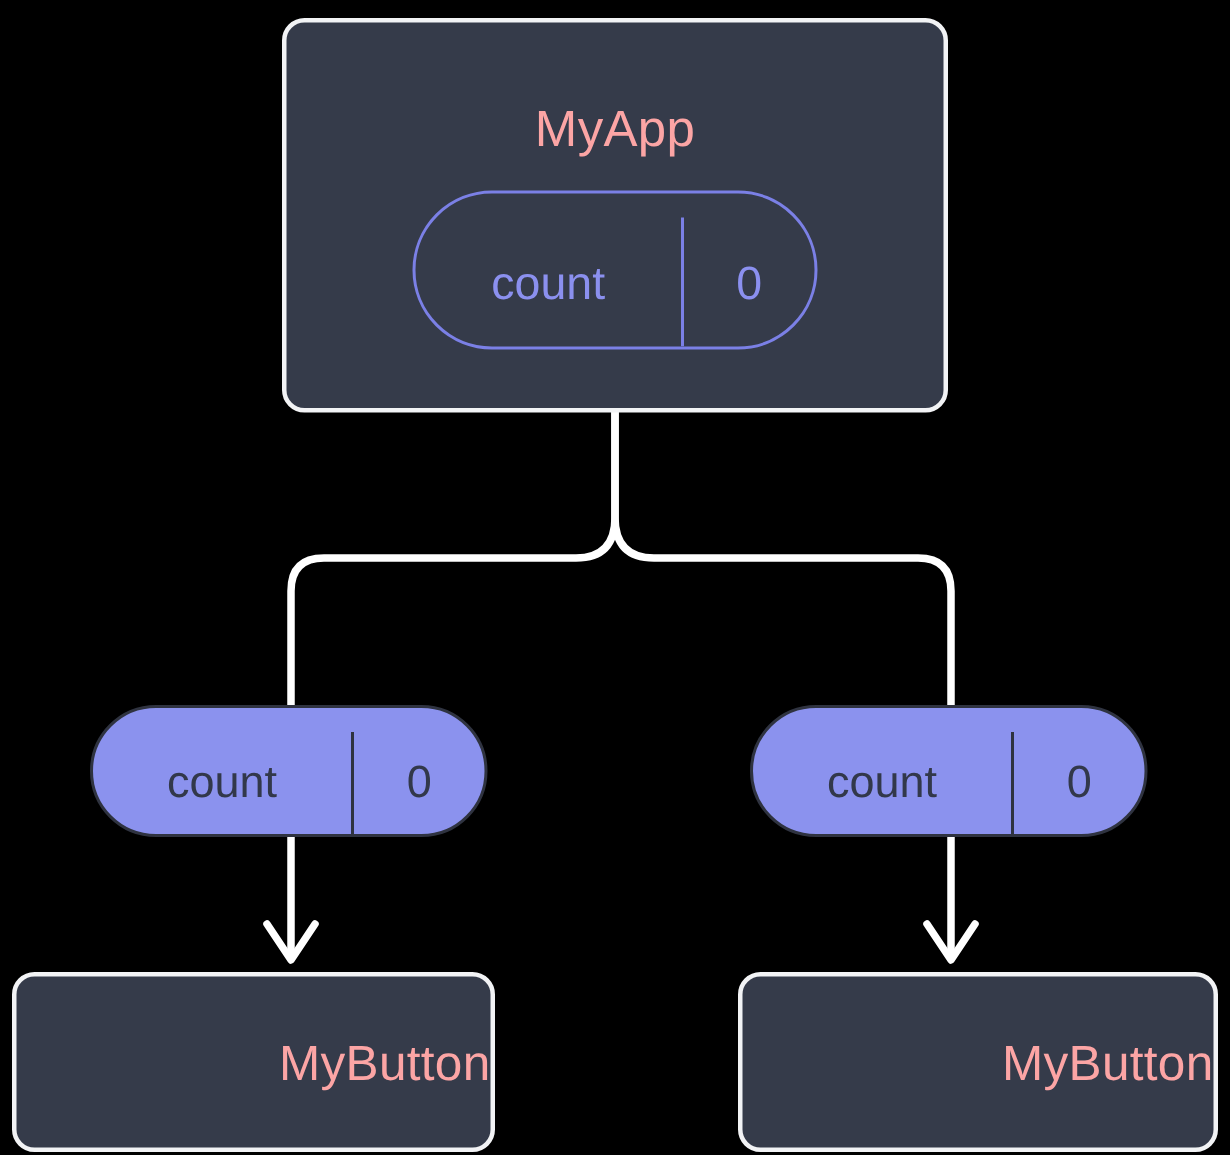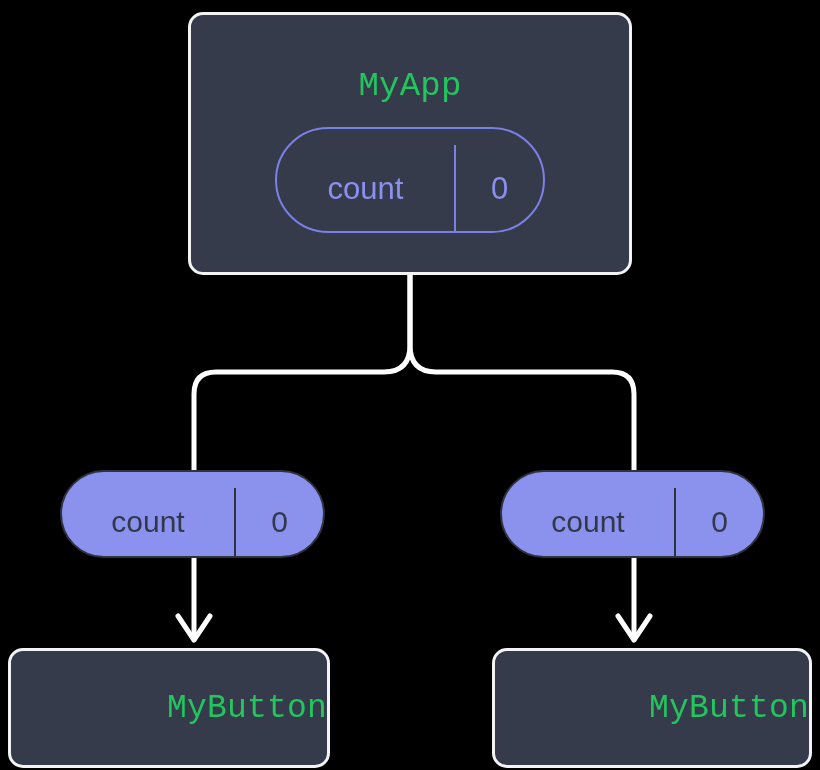--- a/index.html
+++ b/index.html
@@ -39,27 +39,26 @@
     display: flex;
     align-items: center;
     justify-content: flex-end;
     color: #ffffff;
   }
   .comp-box.root {
     align-items: flex-start;
     justify-content: center;
   }
   .comp-title {
-    color: #22c55e;
+    color: #fca5a5;
     font-size: 34px;
     font-weight: 400;
     letter-spacing: 0.2px;
     line-height: 1;
     white-space: nowrap;
-    font-family: Liberation Mono, monospace;
   }
   .comp-title.root-title {
     margin-top: 54px;
   }
   .comp-title.leaf-title {
     font-size: 33px;
   }
 
   
   .pill {

